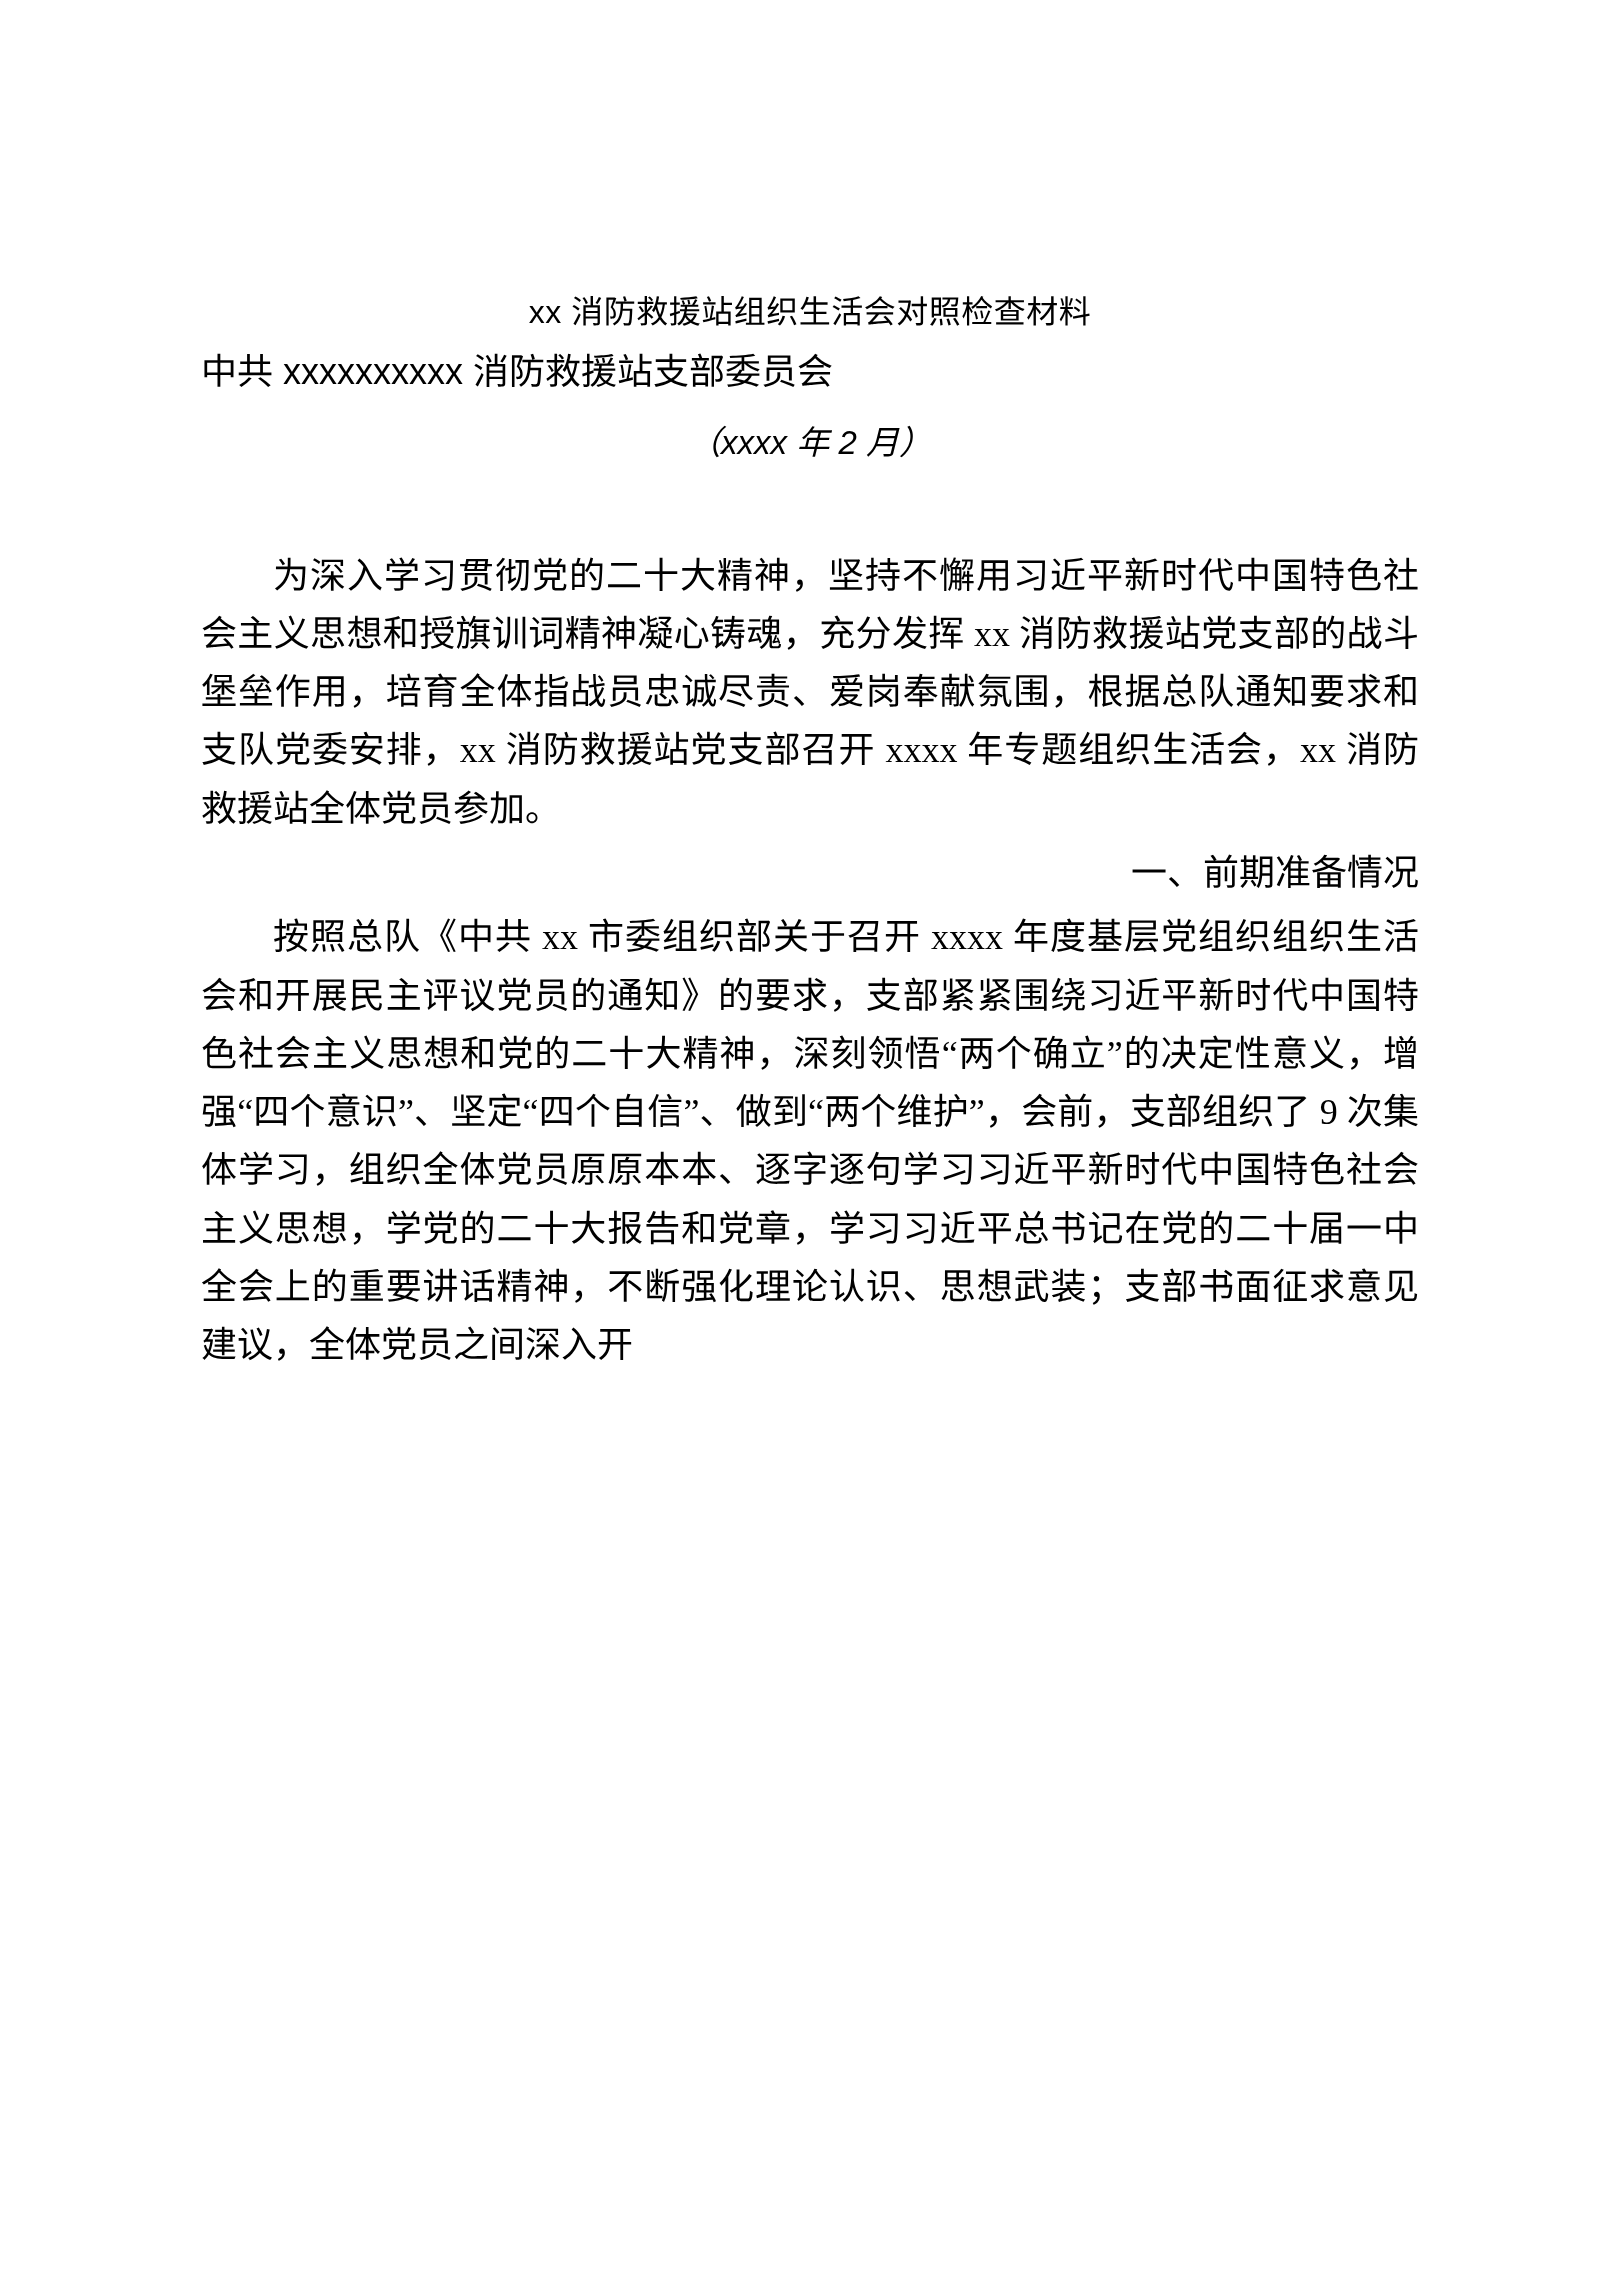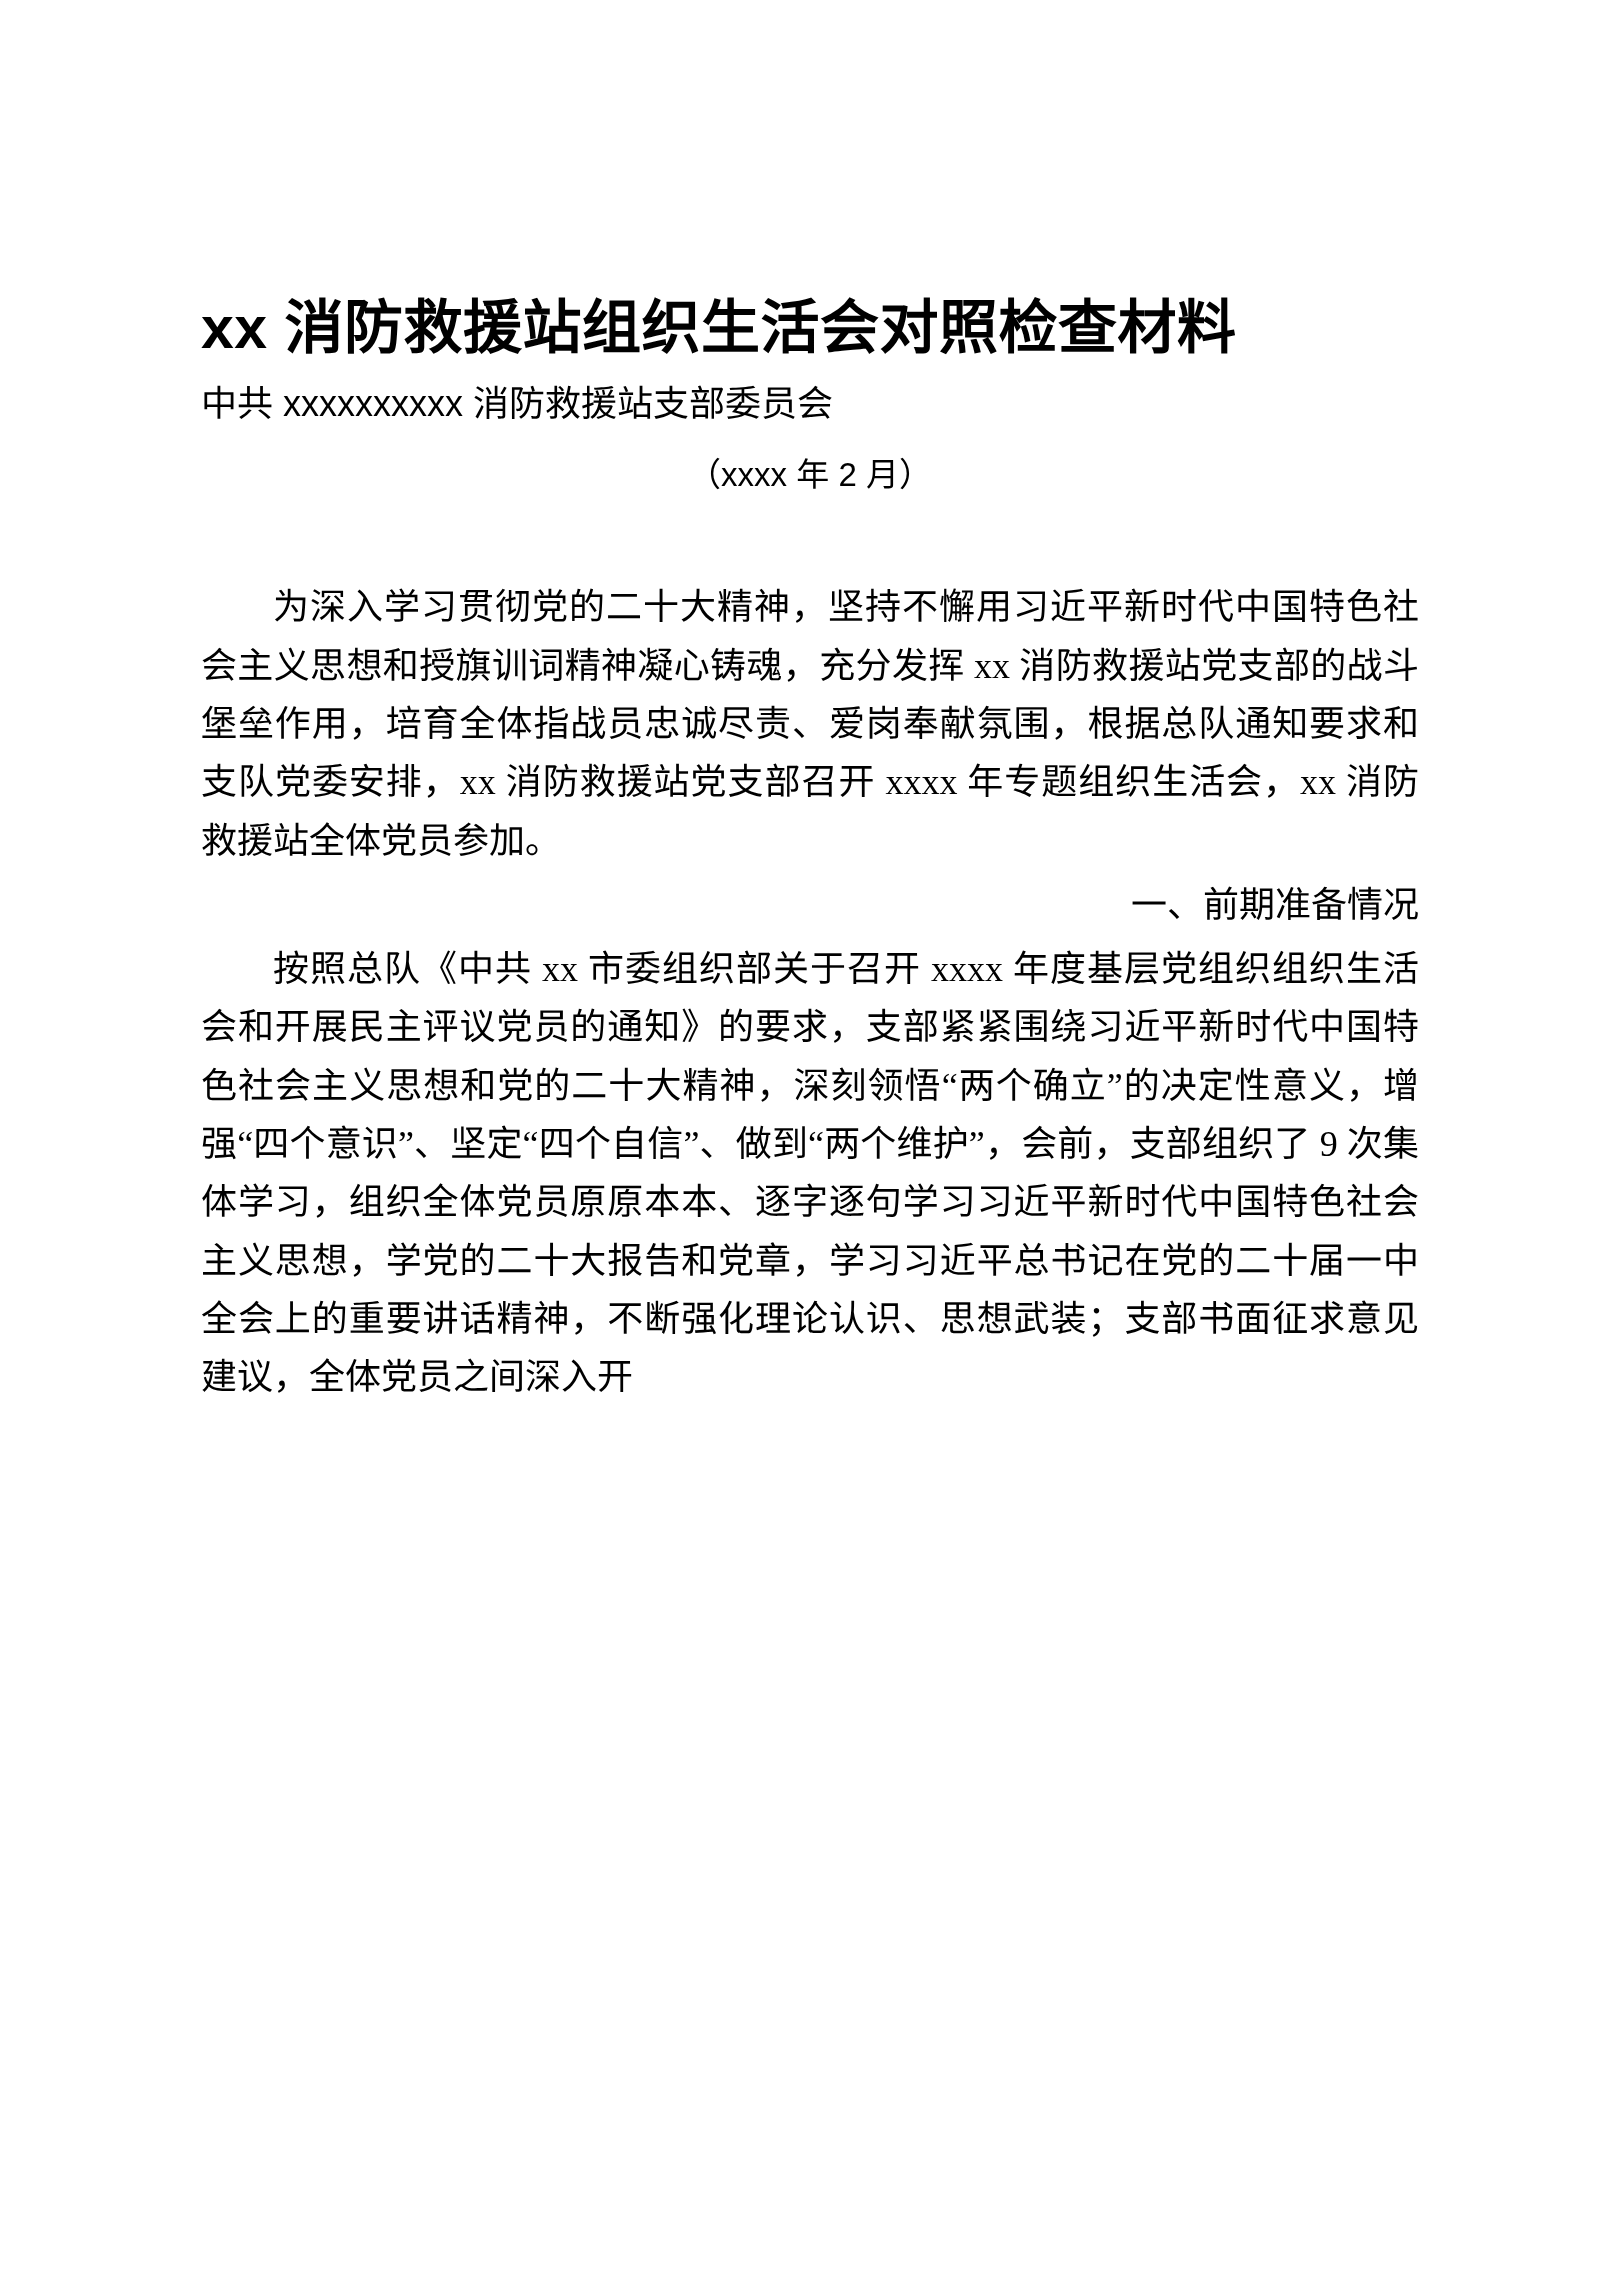--- a/index.html
+++ b/index.html
@@ -17,39 +17,41 @@
   }
   .page {
     position: relative;
     box-sizing: border-box;
     width: 1620px;
     height: 2293px;
     padding: 294px 201px 0 201px;
     background: #ffffff;
   }
   .doc-title {
-    font-size: 59px;
+    font-size: 32px;
     line-height: 1.18;
-    font-weight: 700;
+    font-weight: 400;
+    text-align: center;
     letter-spacing: 0.5px;
     margin: 0 0 17.6px 0;
     white-space: nowrap;
   }
   .doc-subtitle {
     font-size: 36px;
     line-height: 1.3;
     font-weight: 400;
     margin: 0 0 25.5px 0;
   }
   .doc-date {
     font-size: 33px;
     line-height: 1.3;
     font-weight: 400;
     text-align: center;
     margin: 0 0 82px 0;
+    font-style: italic;
   }
   .body-block {
     font-size: 36px;
     line-height: 1.62;
     text-align: justify;
     text-justify: inter-ideograph;
     font-family: Liberation Serif, serif;
   }
   .para {
     margin: 0 0 5.9px 0;

